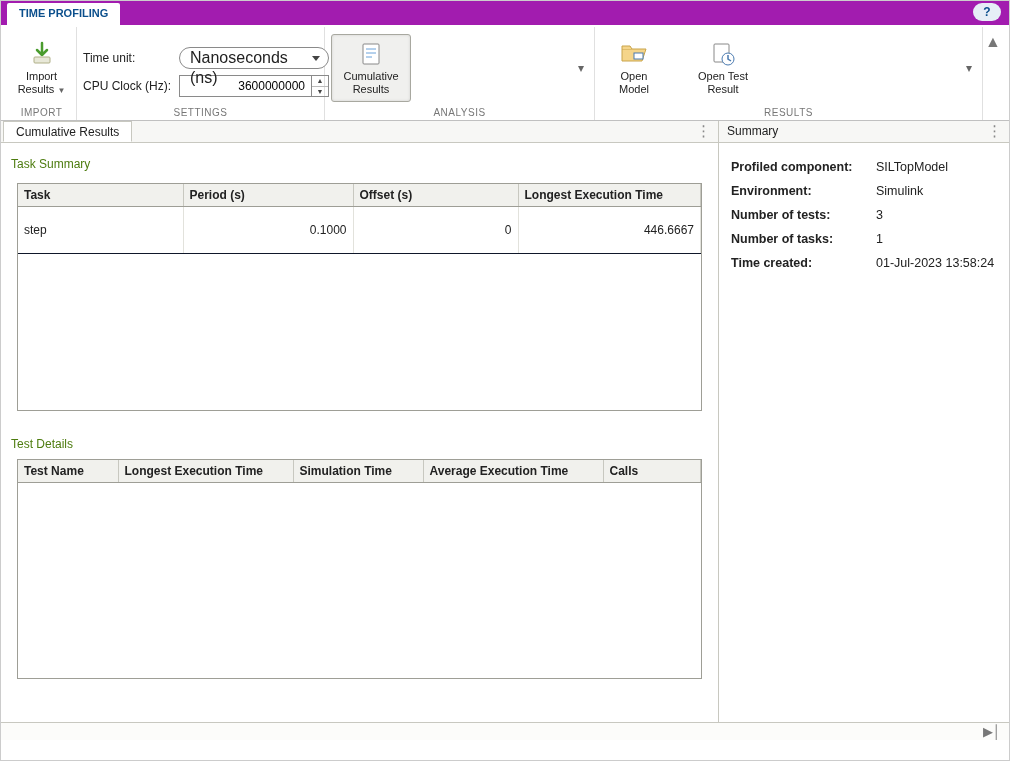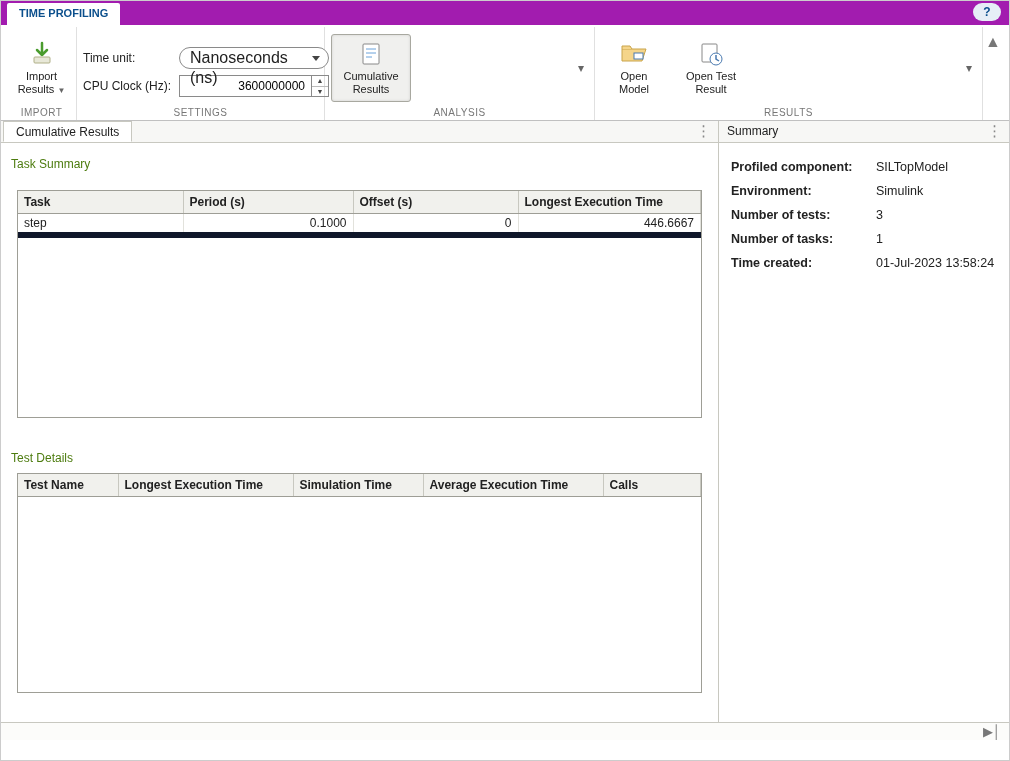--- a/index.html
+++ b/index.html
@@ -42,25 +42,25 @@
   .panel-tabs { height:22px; background:#f7f7f5; border-bottom:1px solid #c8c8c0; display:flex; align-items:flex-end; padding-left:2px; position:relative;}
   .panel-tabs .ptab { height:21px; padding:3px 12px 0 12px; border:1px solid #c8c8c0; border-bottom:1px solid #fff; background:#fff; font-size:12px; }
   .threedots { position:absolute; right:6px; top:3px; color:#888; cursor:pointer; font-size:15px; line-height:14px; letter-spacing:1px;}
 
   
   .mainarea { display:flex; height: calc(761px - 24px - 96px - 22px - 18px); }
   .leftpane { width:718px; border-right:1px solid #c8c8c0; padding:0; position:relative; background:#fff;}
   .rightpane { flex:1; background:#fff; position:relative;}
 
   .section-title { font-size:12px; padding:14px 0 8px 10px; color:#4d7c0f;}
-  .tablewrap { margin:11px 16px; border:1px solid #9e9e96; height:228px; overflow:hidden; background:#fff;}
+  .tablewrap { margin:4px 16px; border:1px solid #9e9e96; height:228px; overflow:hidden; background:#fff;}
   .tablewrap2 { margin:0 16px; border:1px solid #9e9e96; height:220px; overflow:hidden; background:#fff;}
   table { border-collapse:collapse; width:100%; font-size:12px;}
   th { background:#f1f1ed; border-right:1px solid #c8c8c0; border-bottom:1px solid #9e9e96; text-align:left; padding:4px 6px; font-weight:600;}
-  td { border-right:1px solid #e2e2dc; border-bottom:6px solid #0f172a; padding:2px 6px;}
+  td { border-right:1px solid #e2e2dc; border-bottom:1px solid #0f172a; padding:16px 6px;}
   td.num { text-align:right;}
   .right-tabs { height:22px; background:#f7f7f5; border-bottom:1px solid #c8c8c0; position:relative; padding-left:8px; line-height:21px; font-size:12px;}
   .summary-body { padding:12px 12px; }
   .summary-row { display:flex; padding:5px 0; font-size:12.5px;}
   .summary-row .k { width:145px; font-weight:600; }
   .summary-row .v { flex:1;}
 
   
   .bottombar { height:18px; border-top:1px solid #c8c8c0; background:#fcfcfa; display:flex; align-items:center; justify-content:flex-end; padding-right:8px;}
   .bottombar .arrow { color:#777; font-size:13px; cursor:pointer;}
@@ -127,21 +127,21 @@
         <span>Cumulative</span>
         <span>Results</span>
       </div>
       <div style="flex:1"></div>
       <div class="group-dropdown">▾</div>
     </div>
     <div class="group-label">ANALYSIS</div>
   </div>
 
   <div class="group" style="flex:1;">
-    <div class="group-body" style="gap:10px;">
+    <div class="group-body" style="gap:22px;">
       <div class="bigbtn">
         <div class="ico">
           <svg width="28" height="26" viewBox="0 0 28 26">
               <path d="M2 8 L2 20 L22 20 L26 8 Z" fill="#f5d58a" stroke="#c9a44a"></path>
               <path d="M2 8 L2 5 L10 5 L12 8" fill="#f5d58a" stroke="#c9a44a"></path>
               <rect x="14" y="12" width="9" height="6" fill="#fff" stroke="#4a7ab0"></rect>
             </svg>
         </div>
         <span>Open</span>
         <span>Model</span>

